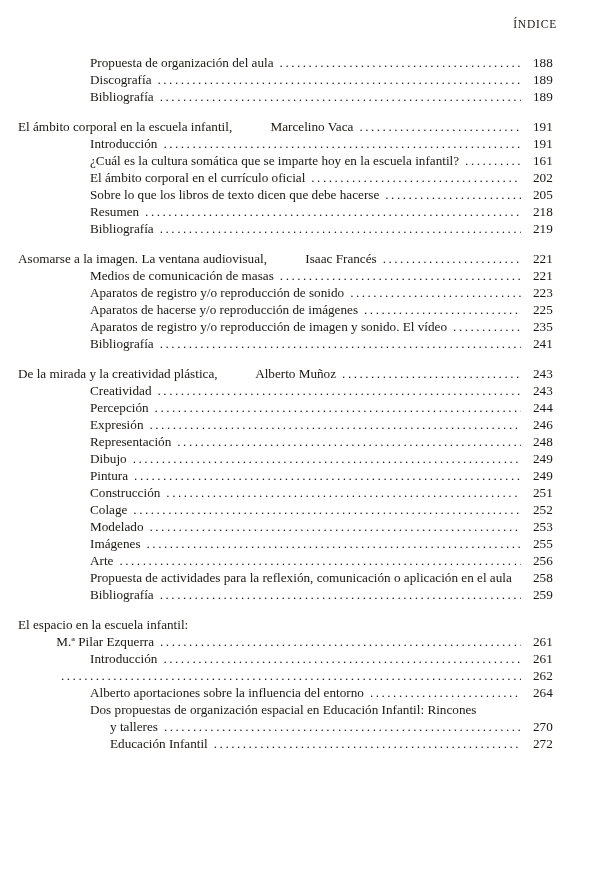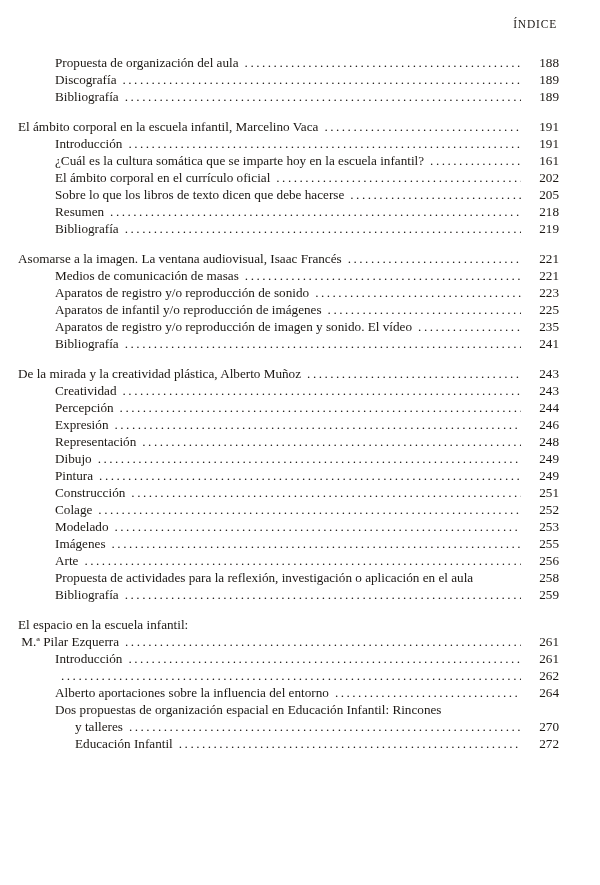--- a/index.html
+++ b/index.html
@@ -30,33 +30,33 @@
     display: flex;
     align-items: baseline;
     line-height: 17px;
     white-space: nowrap;
   }
   .row.indent-0 { padding-left: 0; }
   .row.indent-1 { padding-left: 37px; }
   .row.indent-2 { padding-left: 57px; }
   .spacer { height: 13px; }
   .t-italic { white-space: pre; flex: 0 0 auto; }
-  .t-roman  { white-space: pre; flex: 0 0 auto; }
+  .t-roman  { white-space: pre; flex: 0 0 auto; margin-left: 35px; }
   .dots {
     flex: 1 1 0;
     min-width: 0;
     overflow: hidden;
     white-space: nowrap;
     letter-spacing: 2.5px;
     margin: 0 4px 0 6px;
   }
   .page-num {
     flex: 0 0 auto;
     min-width: 26px;
-    text-align: right;
+    text-align: left;
     margin-left: 8px;
   }
 </style>
 </head>
 <body>
 
 <div class="page">
   <div class="header">ÍNDICE</div>
   <div class="toc">
       <div class="row indent-1">
@@ -122,21 +122,21 @@
         <span class="t-roman">Medios de comunicación de masas</span>
         <span class="dots">................................................................................................................................................................</span>
         <span class="page-num">221</span>
       </div>
       <div class="row indent-1">
         <span class="t-roman">Aparatos de registro y/o reproducción de sonido</span>
         <span class="dots">................................................................................................................................................................</span>
         <span class="page-num">223</span>
       </div>
       <div class="row indent-1">
-        <span class="t-roman">Aparatos de infantil y/o reproducción de imágenes</span>
+        <span class="t-roman">Aparatos de hacerse y/o reproducción de imágenes</span>
         <span class="dots">................................................................................................................................................................</span>
         <span class="page-num">225</span>
       </div>
       <div class="row indent-1">
         <span class="t-roman">Aparatos de registro y/o reproducción de imagen y sonido. El vídeo</span>
         <span class="dots">................................................................................................................................................................</span>
         <span class="page-num">235</span>
       </div>
       <div class="row indent-1">
         <span class="t-roman">Bibliografía</span>
@@ -199,21 +199,21 @@
         <span class="t-roman">Imágenes</span>
         <span class="dots">................................................................................................................................................................</span>
         <span class="page-num">255</span>
       </div>
       <div class="row indent-1">
         <span class="t-roman">Arte</span>
         <span class="dots">................................................................................................................................................................</span>
         <span class="page-num">256</span>
       </div>
       <div class="row indent-1">
-        <span class="t-roman">Propuesta de actividades para la reflexión, investigación o aplicación en el aula</span>
+        <span class="t-roman">Propuesta de actividades para la reflexión, comunicación o aplicación en el aula</span>
         <span class="dots"></span>
         <span class="page-num">258</span>
       </div>
       <div class="row indent-1">
         <span class="t-roman">Bibliografía</span>
         <span class="dots">................................................................................................................................................................</span>
         <span class="page-num">259</span>
       </div>
       <div class="spacer"></div>
       <div class="row indent-0">

